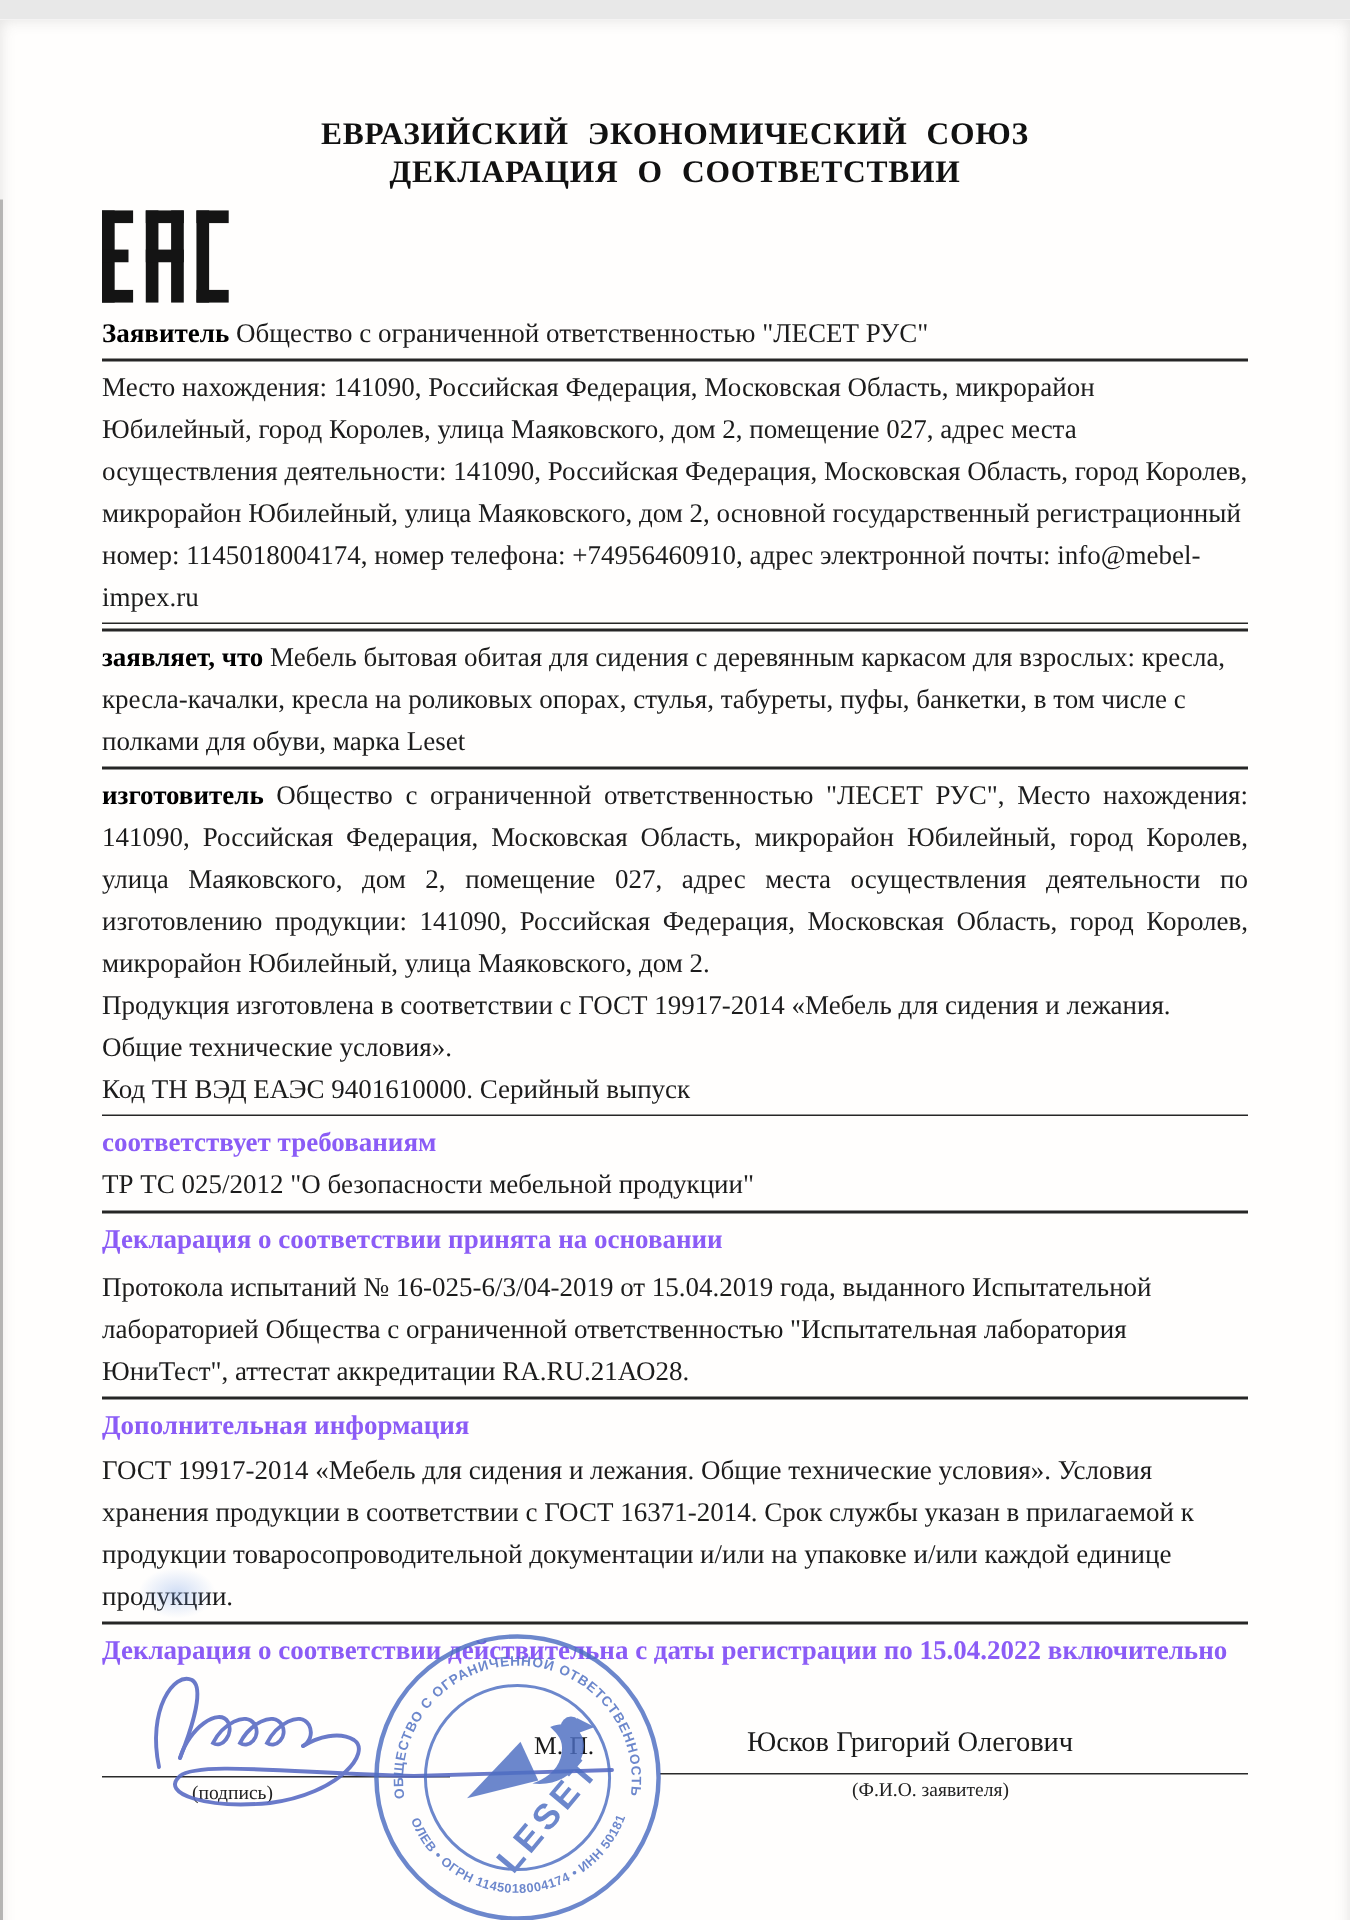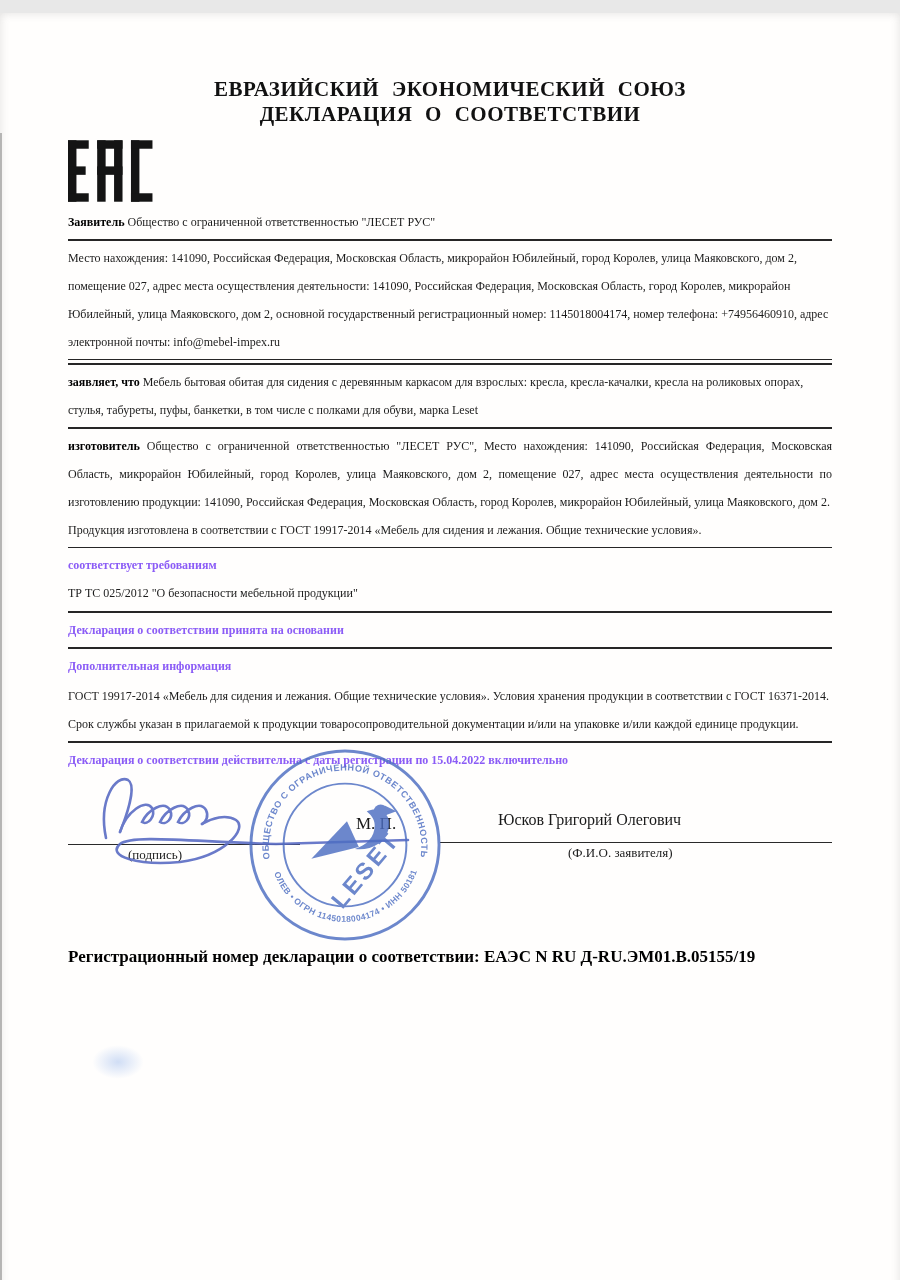--- a/index.html
+++ b/index.html
@@ -11,37 +11,37 @@
     box-sizing:border-box;
     padding:64px 68px 0 68px;
     font-family:"Liberation Serif","DejaVu Serif",serif;
     color:#1c1c1c;
     overflow:hidden;
     box-shadow:inset 0 0 10px rgba(90,90,90,.18);
   }
   .edge-left{position:absolute;left:0;top:120px;bottom:0;width:2px;background:rgba(70,70,70,.35);}
   .titles{text-align:center;font-weight:bold;font-size:21px;line-height:25px;letter-spacing:.5px;word-spacing:7px;color:#111;}
   .eac{margin-top:13px;height:62px;}
-  .row{font-size:12px;line-height:28px;margin:0;}
+  .row{font-size:18px;line-height:28px;margin:0;}
   .row b{color:#000;}
   .just{text-align:justify;}
   .rule{border:none;border-top:2px solid #262626;margin:3px 0 3px 0;height:0;}
   .rule.thin{border-top-width:1.6px;}
   .mt2{margin-top:2px;} .mt4{margin-top:4px;} .mt6{margin-top:6px;}
   .boldrow{font-weight:bold;color:#8b5cf6;}
   
   .sigzone{position:relative;height:122px;margin-top:4px;}
   .sigline{position:absolute;border-top:1.6px solid #2a2a2a;}
   .sigline.left{left:0;top:66px;width:232px;}
   .sigline.right{left:372px;top:64px;right:0;}
   .caption{position:absolute;font-size:13px;color:#222;}
   .cap-sign{left:60px;top:69px;}
   .cap-fio{left:500px;top:67px;text-align:center;}
   .mp{position:absolute;left:288px;top:36px;font-size:17px;color:#1a1a1a;}
-  .fio-name{position:absolute;left:430px;top:33px;font-size:16px;color:#1a1a1a;}
+  .fio-name{position:absolute;left:430px;top:33px;font-size:19px;color:#1a1a1a;}
   .signature-svg{position:absolute;left:8px;top:-18px;z-index:4;pointer-events:none;}
   .stamp{position:absolute;left:178px;top:-32px;width:198px;height:198px;z-index:5;opacity:.82;pointer-events:none;}
   .smudge{position:absolute;left:92px;top:1032px;width:52px;height:34px;border-radius:50%;
           background:radial-gradient(ellipse at center, rgba(120,160,230,.35), rgba(120,160,230,0) 70%);}
   .reg{font-size:17px;line-height:34px;font-weight:bold;color:#000;margin-top:40px;}
   .reg p{margin:0 0 2px 0;}
 </style>
 </head>
 <body>
 
@@ -81,27 +81,29 @@
   <div class="rule thin"></div>
 
   <div class="rule"></div>
 
   <p class="row"><b>заявляет, что</b> <span>Мебель бытовая обитая для сидения с деревянным каркасом для взрослых: кресла, кресла-качалки,  кресла на роликовых опорах,  стулья,  табуреты,  пуфы,  банкетки,  в том числе с полками для обуви, марка Leset</span></p>
   <div class="rule"></div>
 
   <p class="row just"><b>изготовитель</b> <span>Общество с ограниченной ответственностью "ЛЕСЕТ РУС", Место нахождения: 141090, Российская Федерация, Московская Область, микрорайон Юбилейный, город Королев, улица Маяковского, дом 2, помещение 027, адрес места осуществления деятельности по изготовлению продукции: 141090, Российская Федерация, Московская Область, город Королев, микрорайон Юбилейный, улица Маяковского, дом 2.</span></p>
 
   <p class="row">Продукция изготовлена в соответствии с ГОСТ 19917-2014 «Мебель для сидения и лежания. Общие технические условия».</p>
+  <p class="row">Код ТН ВЭД ЕАЭС 9401610000. Серийный выпуск</p>
   <div class="rule thin"></div>
 
   <p class="row boldrow">соответствует требованиям</p>
   <p class="row">ТР ТС 025/2012 "О безопасности мебельной продукции"</p>
   <div class="rule mt4"></div>
 
   <p class="row boldrow">Декларация о соответствии принята на основании</p>
+  <p class="row mt4">Протокола испытаний № 16-025-6/3/04-2019 от 15.04.2019 года, выданного Испытательной лабораторией Общества с ограниченной ответственностью "Испытательная лаборатория ЮниТест", аттестат аккредитации RA.RU.21АО28.</p>
   <div class="rule"></div>
 
   <p class="row boldrow">Дополнительная информация</p>
   <p class="row mt2">ГОСТ 19917-2014 «Мебель для сидения и лежания. Общие технические условия».  Условия хранения продукции в соответствии с ГОСТ 16371-2014. Срок службы указан  в  прилагаемой  к  продукции товаросопроводительной документации и/или на упаковке и/или каждой единице продукции.</p>
   <div class="rule"></div>
 
   <p class="row boldrow">Декларация о соответствии  действительна с даты регистрации по 15.04.2022 включительно</p>
 
   <div class="sigzone">
     <svg class="signature-svg" width="340" height="120" viewBox="0 0 340 120">

